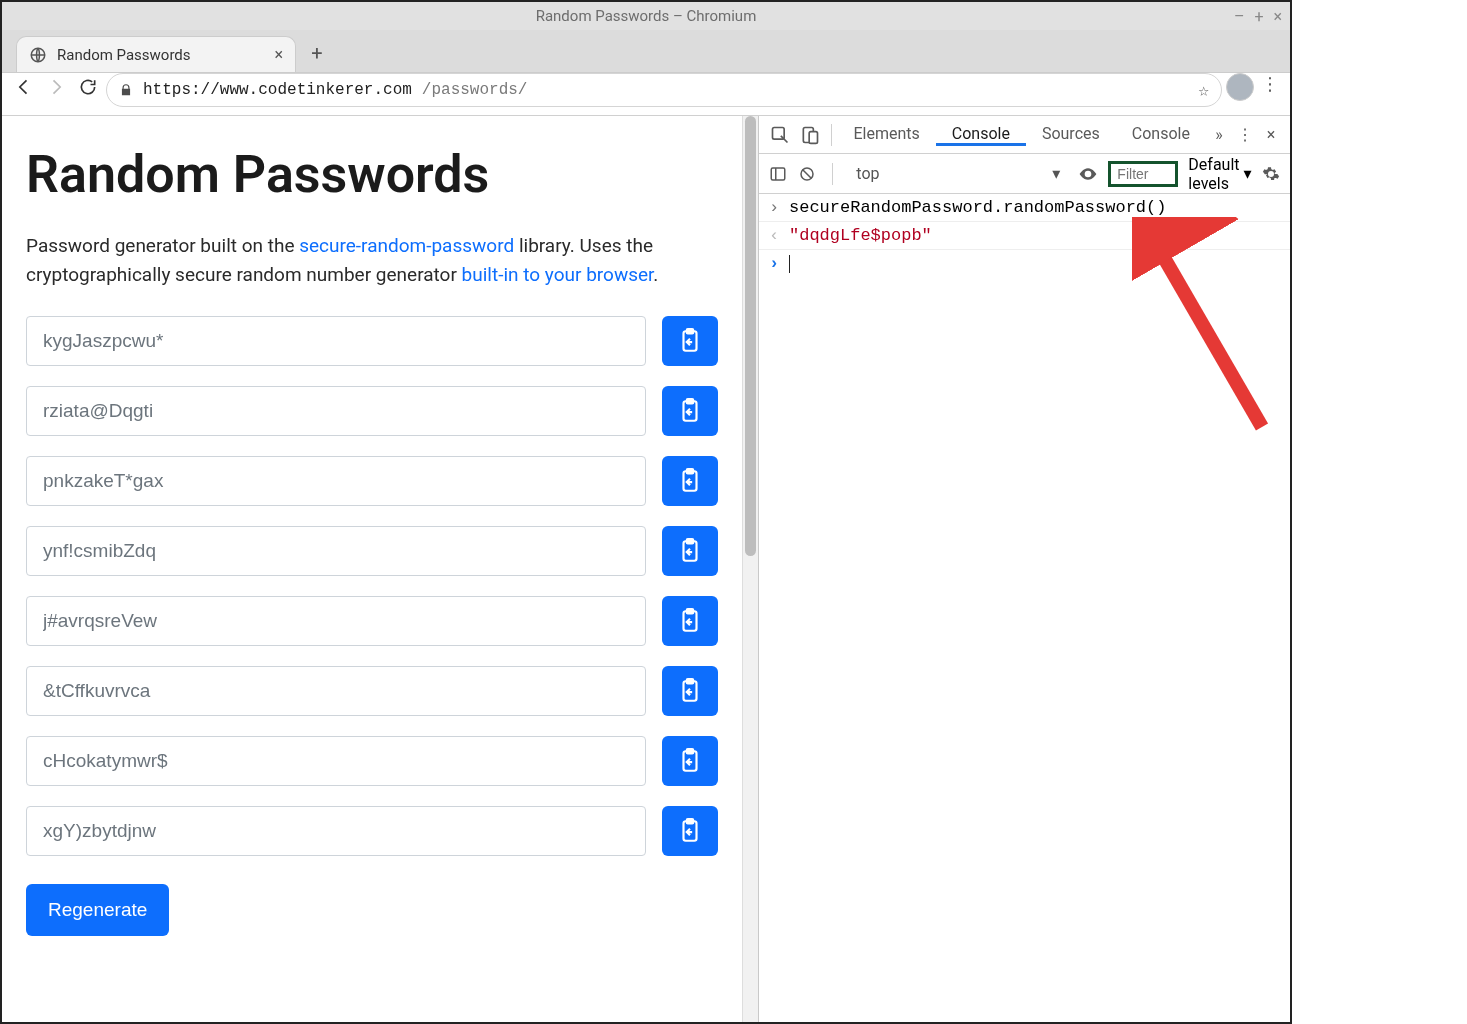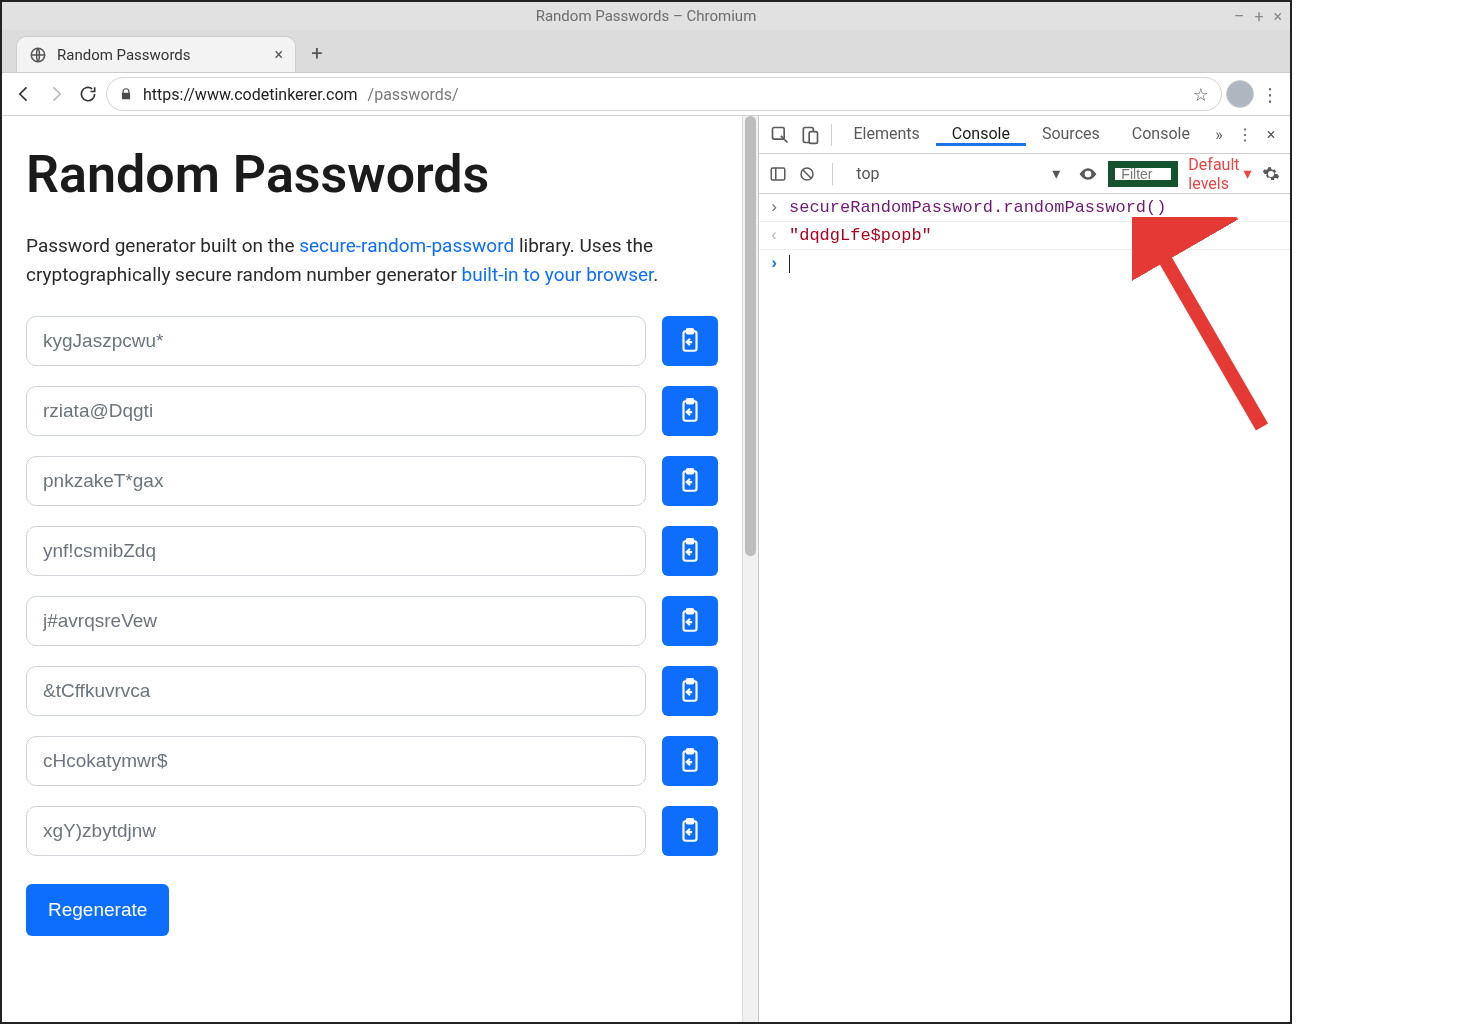--- a/index.html
+++ b/index.html
@@ -78,23 +78,23 @@
     cursor: pointer;
   }
 
   
   .addr-row {
     height: 44px;
     background: #fff;
     border-top: 1px solid #ccc;
     border-bottom: 1px solid #d0d0d0;
     display: flex;
-    align-items: center;
     padding: 0 8px;
     gap: 4px;
+    font-family: Liberation Mono, monospace;
   }
   .nav-btn {
     width: 28px; height: 28px;
     display: flex; align-items: center; justify-content: center;
     color: #555;
     cursor: pointer;
   }
   .nav-btn.disabled { color: #bbb; cursor: default; }
   .omnibox {
     flex: 1;
@@ -156,21 +156,21 @@
     color: #2a2a2a;
     margin-bottom: 26px;
   }
   .page p.lead a { color: #0d6efd; text-decoration: none; }
   .pw-list { display: flex; flex-direction: column; gap: 20px; }
   .pw-row { display: flex; gap: 16px; align-items: stretch; }
   .pw-input {
     flex: 1;
     height: 50px;
     border: 1px solid #ced4da;
-    border-radius: 10px;
+    border-radius: 4px;
     padding: 0 16px;
     font-size: 19px;
     color: #6c757d;
     background: #fff;
   }
   .pw-copy {
     width: 56px; height: 50px;
     background: #0d6efd;
     border: none;
     border-radius: 6px;
@@ -249,48 +249,48 @@
     flex: 0 0 220px;
     height: 28px;
     display: flex; align-items: center; justify-content: space-between;
     padding: 0 8px;
     color: #555;
     font-size: 16px;
   }
   .dt-toolbar .eye { color: #5a5a5a; }
   .dt-filter {
     width: 70px; height: 26px;
-    border: 7px solid #14532d;
+    border: 3px solid #14532d;
     font-size: 14px;
     padding: 0 6px;
     color: #b91c1c;
   }
   .dt-levels {
     display: flex; align-items: center; gap: 4px;
-    color: #ef4444; font-size: 16px;
+    color: #000000; font-size: 16px;
   }
   .dt-gear { margin-left: auto; color:#5a5a5a; }
 
   .dt-console {
     flex: 1;
     font-family: Menlo, Consolas, "Courier New", monospace;
     font-size: 17px;
     overflow: hidden;
   }
   .cline {
     display: flex;
     align-items: center;
     gap: 8px;
     padding: 4px 8px;
     border-bottom: 1px solid #eee;
   }
   .carrow { width: 14px; text-align: center; color: #888; }
   .carrow.in { color: #777; }
   .carrow.out { color: #bbb; }
-  .ctext-code { color: #701a75; }
+  .ctext-code { color: #000000; }
   .ctext-str { color: #b00020; }
   .cprompt {
     display: flex; align-items: center; gap: 8px;
     padding: 4px 8px;
   }
   .cprompt .carrow { color: #1a73e8; font-weight: bold; }
   .cursor {
     width: 1px; height: 18px; background: #222;
   }
 

